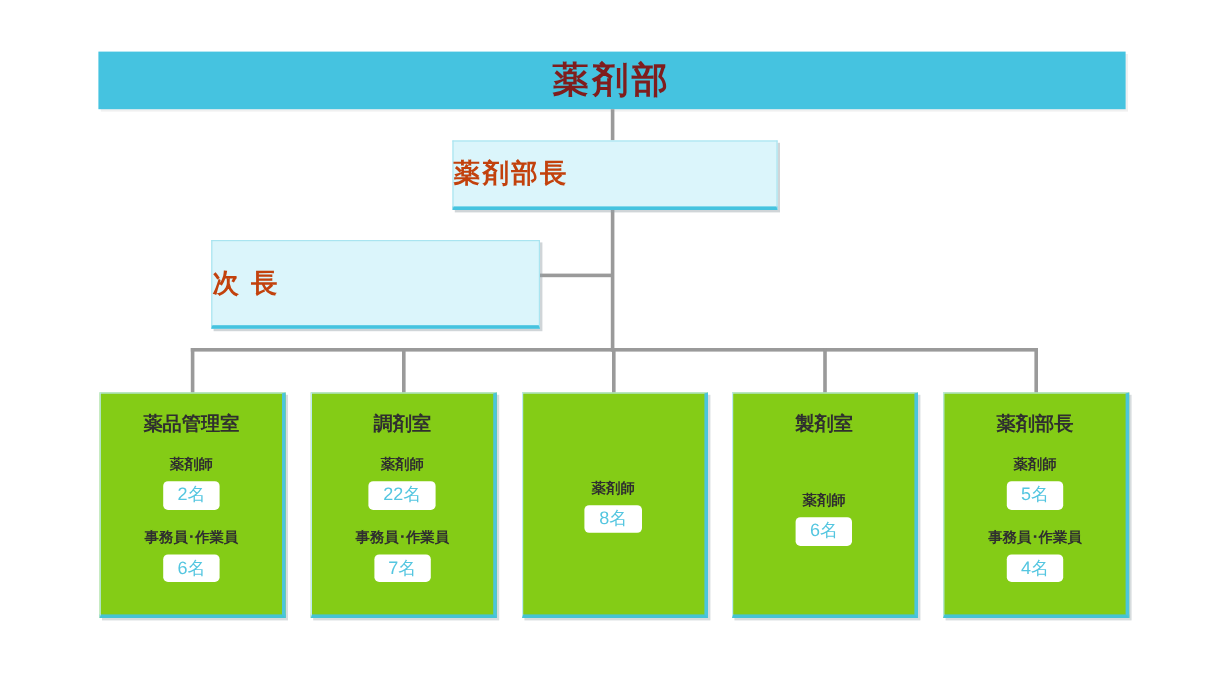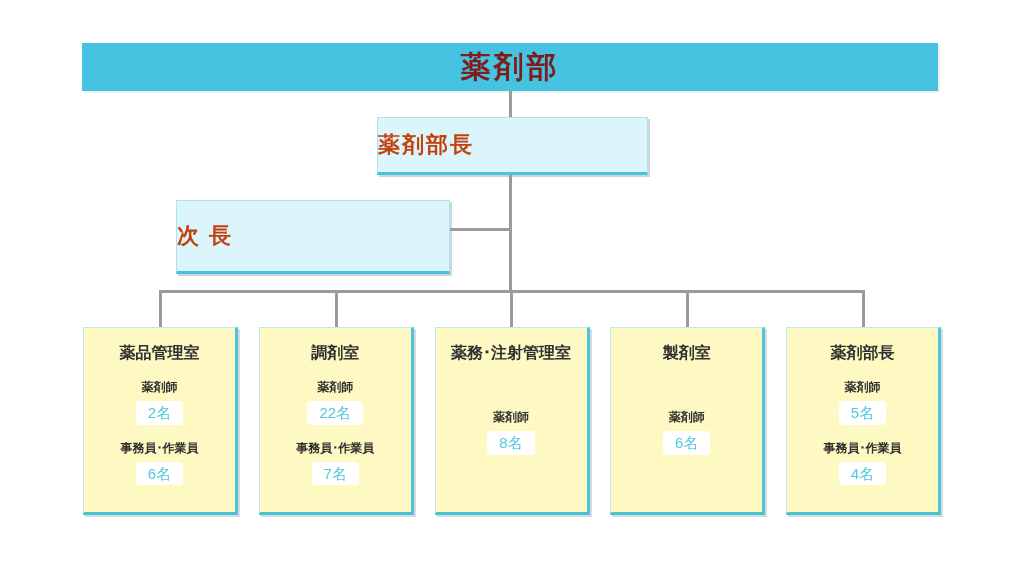--- a/index.html
+++ b/index.html
@@ -27,21 +27,21 @@
     box-sizing:border-box;
   }
   .director { left:377px; top:117px; width:271px; height:58px; }
   .deputy   { left:176px; top:200px; width:274px; height:74px; }
 
   .dept-row {
     position:absolute; left:83px; top:327px; width:858px; height:188px;
     display:flex; justify-content:space-between;
   }
   .dept {
-    width:155px; box-sizing:border-box; background:#fef9c3;
+    width:155px; box-sizing:border-box; background:#84cc16;
     border-top:1px solid #bdeaf3; border-left:1px solid #bdeaf3;
     border-right:3px solid #4cc5dc; border-bottom:3px solid #45c3d4;
     box-shadow:2px 2px 0 rgba(150,162,168,0.38);
     display:flex; flex-direction:column; align-items:center;
     padding:15px 2px 12px;
   }
   .dept-title { font-size:16px; font-weight:bold; color:#2f2f2f; white-space:nowrap; }
   .groups {
     flex:1; width:100%; display:flex; flex-direction:column;
     align-items:center; justify-content:space-evenly;
@@ -102,21 +102,20 @@
         <div class="pill">22名</div>
       </div>
       <div class="group">
         <div class="role">事務員･作業員</div>
         <div class="pill">7名</div>
       </div>
     </div>
   </div>
 
   <div class="dept single">
-    <div class="dept-title" style="letter-spacing:0;">薬務･注射管理室</div>
     <div class="groups">
       <div class="group">
         <div class="role">薬剤師</div>
         <div class="pill">8名</div>
       </div>
     </div>
   </div>
 
   <div class="dept single">
     <div class="dept-title">製剤室</div>

